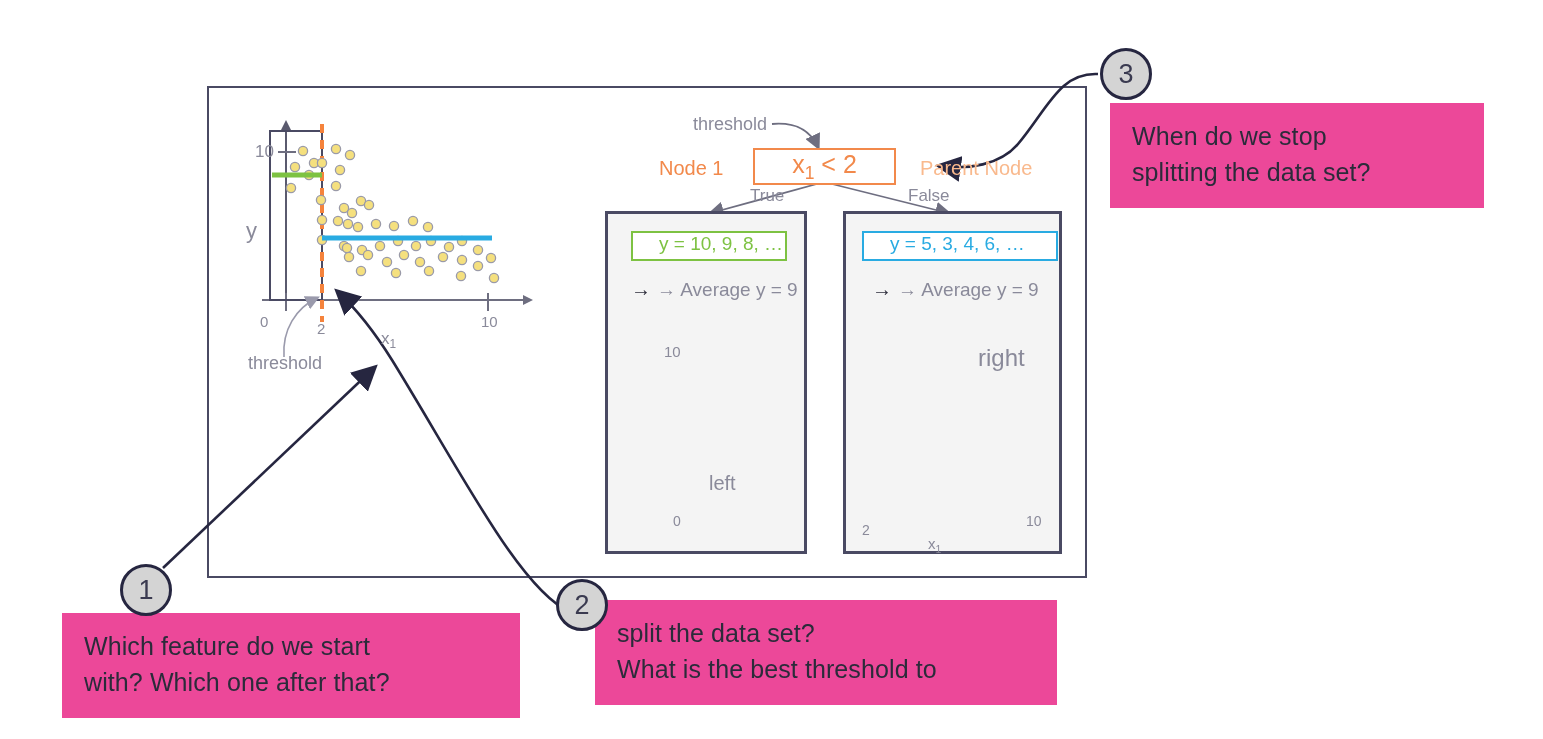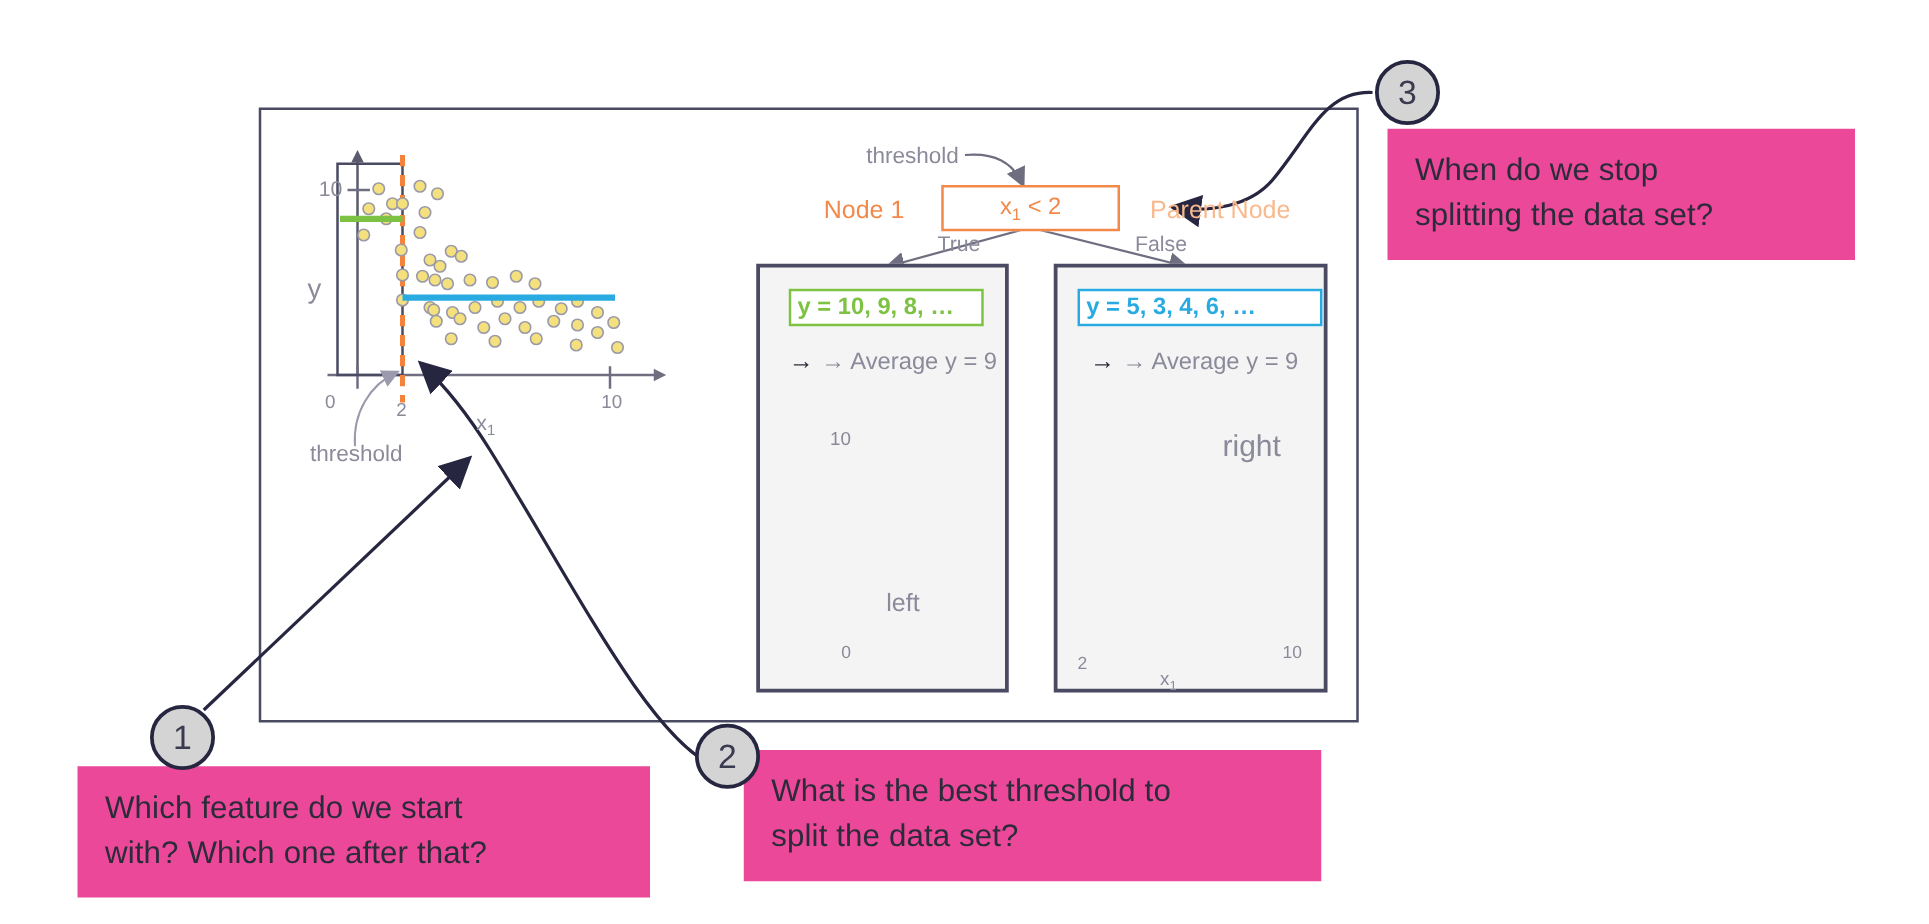--- a/index.html
+++ b/index.html
@@ -18,24 +18,24 @@
              display:flex;align-items:center;justify-content:center;
              font-size:27px;color:#3a3a50;}
   .numcircle.n1{left:120px;top:564px;}
   .numcircle.n2{left:556px;top:579px;}
   .numcircle.n3{left:1100px;top:48px;}
   .lbl{position:absolute;color:#8A8A9A;font-size:17px;white-space:nowrap;}
   .orange{color:#F2894B;}
   .orange-light{color:#F9B98D;}
   .nodebox{position:absolute;border:2px solid #F2894B;background:#fff;
            display:flex;align-items:center;justify-content:center;
-           color:#F2894B;font-size:19px;box-sizing:border-box;}
+           color:#F2894B;font-size:25px;box-sizing:border-box;}
   .panel{position:absolute;background:#F4F4F4;border:3px solid #4A4A63;box-sizing:border-box;}
   .valbox{position:absolute;background:#fff;box-sizing:border-box;
-          display:flex;align-items:center;padding-left:5px;font-size:19px;font-weight:bold;}
+          display:flex;padding-left:26px;font-size:19px;}
   .vb-green{border:2px solid #7DC242;color:#7DC242;}
   .vb-blue{border:2px solid #29ABE2;color:#29ABE2;}
   .avg{position:absolute;color:#8A8A9A;font-size:19px;white-space:nowrap;}
   .avg .arr{color:#2B2B3A;font-size:20px;padding-right:6px;}
   .sub{font-size:.7em;vertical-align:sub;}
 </style>
 </head>
 <body>
 
 <div class="stage">
@@ -259,22 +259,22 @@
   <div class="lbl" style="left:862px;top:522px;font-size:14px;">2</div>
   <div class="lbl" style="left:1026px;top:513px;font-size:14px;">10</div>
   <div class="lbl" style="left:928px;top:535px;font-size:15px;">x<span class="sub">1</span></div>
   <div class="lbl" style="left:978px;top:344px;font-size:24px;color:#8A8A9A;">right</div>
 
   <div class="callout c1">
     <div>Which feature do we start</div>
     <div>with? Which one after that?</div>
   </div>
   <div class="callout c2">
+    <div>split the data set?</div>
     <div>What is the best threshold to</div>
-    <div>split the data set?</div>
   </div>
   <div class="callout c3">
     <div>When do we stop</div>
     <div>splitting the data set?</div>
   </div>
 
   <div class="numcircle n1">
     <span>1</span>
   </div>
   <div class="numcircle n2">

